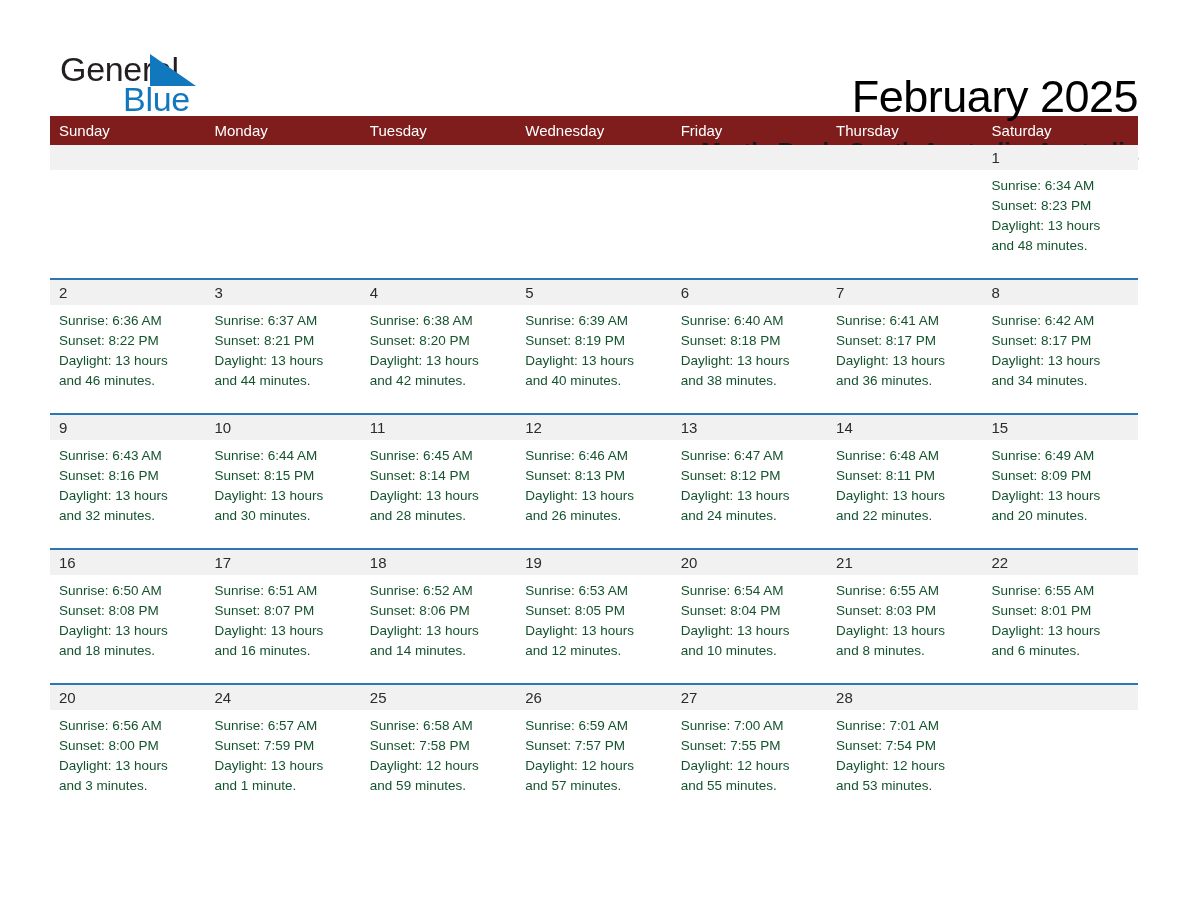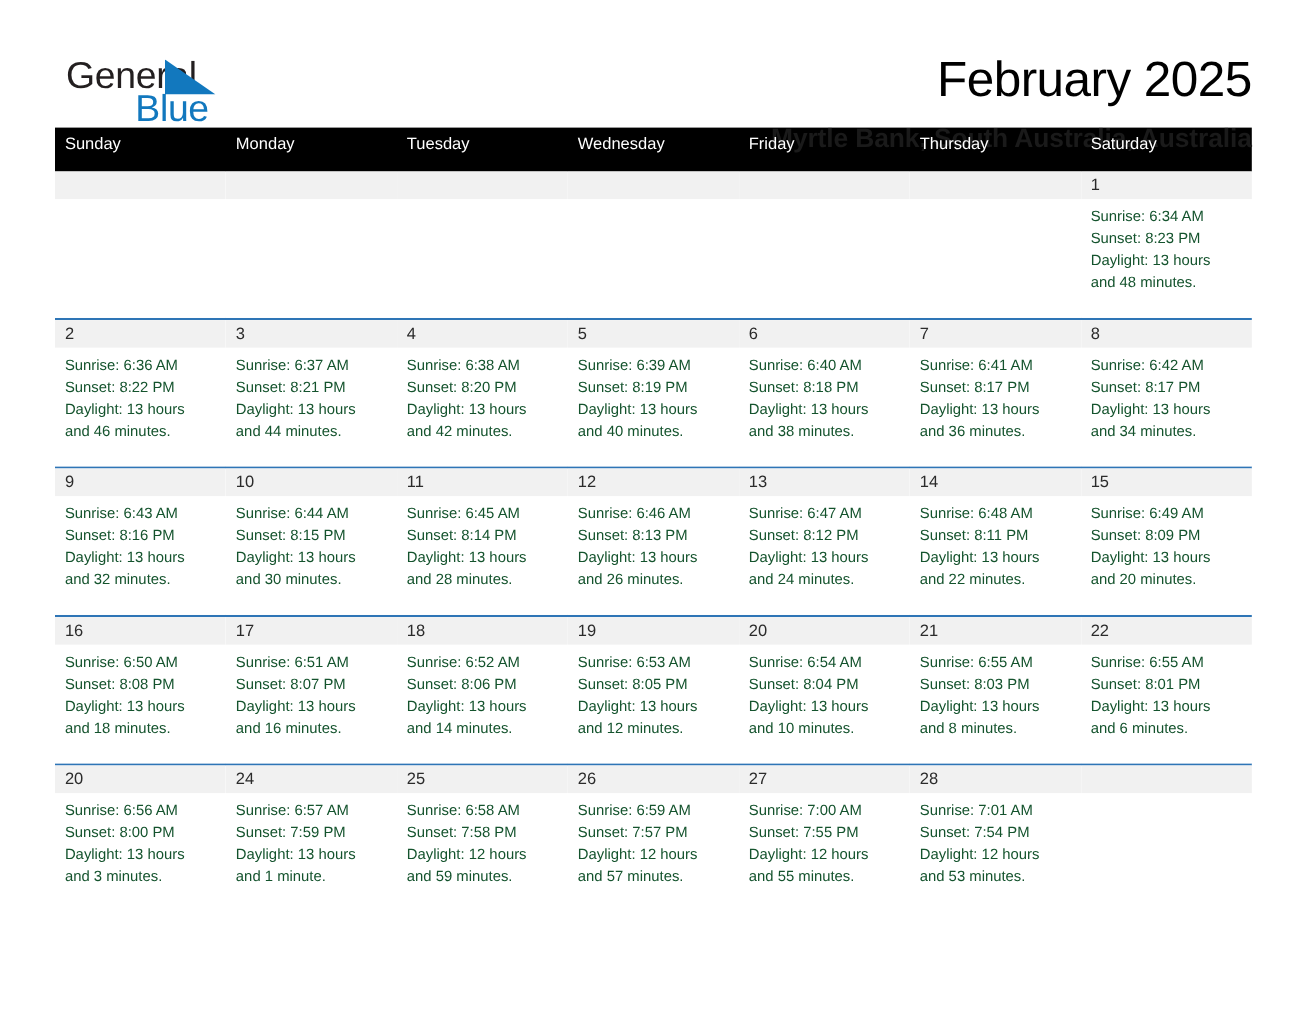--- a/index.html
+++ b/index.html
@@ -63,20 +63,21 @@
     font-size: 34px;
     line-height: 34px;
     letter-spacing: -0.3px;
     color: #1278be;
     font-family: "Liberation Sans", sans-serif;
   }
   .titles {
     text-align: right;
     flex: 1 1 auto;
     padding-top: 0px;
+    margin-top: 25px;
   }
   .month-title {
     font-size: 45px;
     line-height: 52px;
     font-weight: normal;
     color: #000000;
     letter-spacing: -0.5px;
     margin: 0;
   }
   .location-title {
@@ -88,22 +89,22 @@
     letter-spacing: -0.1px;
   }
 
   
   .calendar {
     margin-top: 5px;
     width: 1088px;
   }
   .weekdays {
     display: flex;
-    background: #000000;
-    height: 40px;
+    background: #7f1d1d;
+    height: 29px;
     margin-top: 12px;
   }
   .weekday {
     flex: 1 1 0;
     color: #ffffff;
     font-size: 15px;
     line-height: 29px;
     padding-left: 9px;
     box-sizing: border-box;
     white-space: nowrap;

